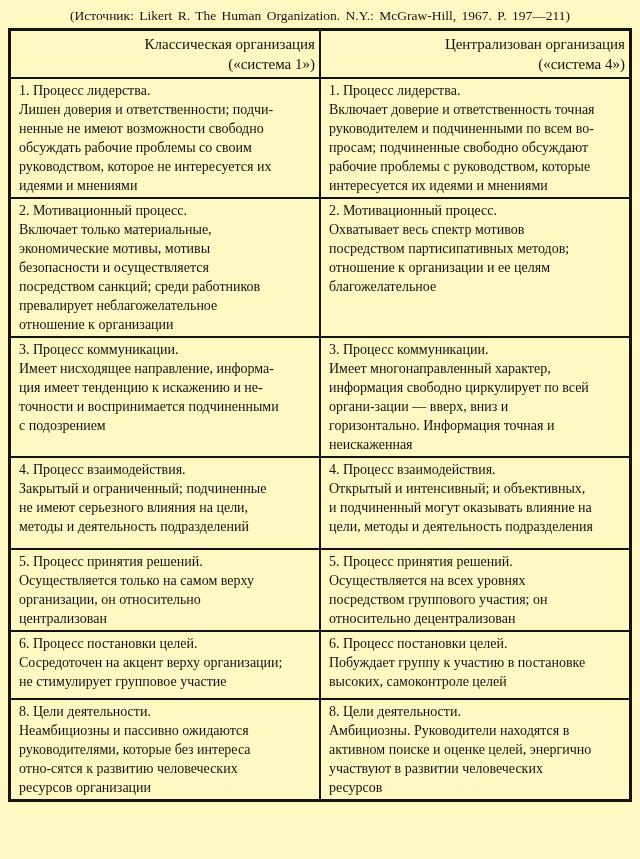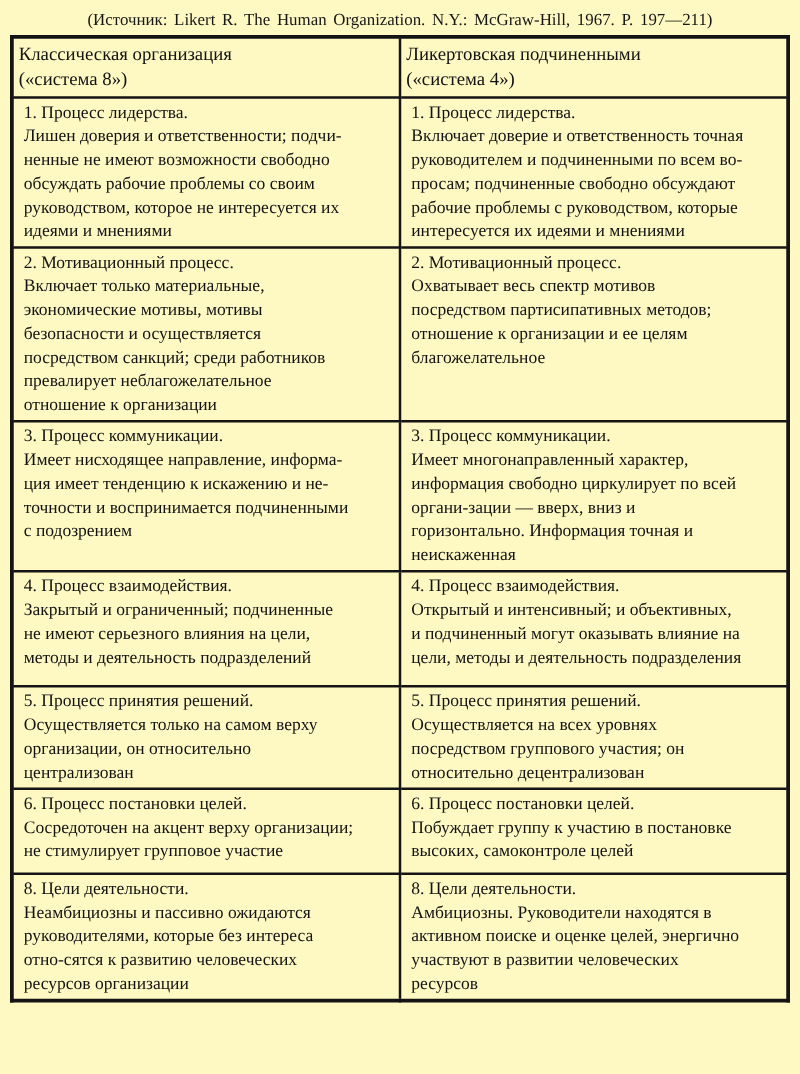--- a/index.html
+++ b/index.html
@@ -34,21 +34,21 @@
   }
   table.cmp-table th,
   table.cmp-table td {
     border: 2px solid #141414;
     vertical-align: top;
     box-sizing: border-box;
     width: 50%;
   }
   table.cmp-table th {
     font-weight: normal;
-    text-align: left;
+    text-align: right;
     font-size: 15px;
     line-height: 20px;
     padding: 3px 4px;
   }
   table.cmp-table td {
     padding: 2px 4px 2px 8px;
     font-size: 14px;
     line-height: 19px;
   }
   thead tr { height: 44px; }
@@ -72,24 +72,24 @@
 
 <div class="page">
 
   <div class="source-line">(Источник: Likert R. The Human Organization. N.Y.: McGraw-Hill, 1967. P. 197—211)</div>
 
   <table class="cmp-table">
     <thead>
       <tr>
         <th>
           <span class="hdr-line1">Классическая организация</span>
-          <span class="hdr-line2">(«система 8»)</span>
+          <span class="hdr-line2">(«система 1»)</span>
         </th>
         <th>
-          <span class="hdr-line1">Ликертовская подчиненными</span>
+          <span class="hdr-line1">Централизован организация</span>
           <span class="hdr-line2">(«система 4»)</span>
         </th>
       </tr>
     </thead>
     <tbody>
 
       <tr>
         <td>
           <div class="cell-title">1. Процесс лидерства.</div>
           <div class="cell-body">Лишен доверия и ответственности; подчи-

